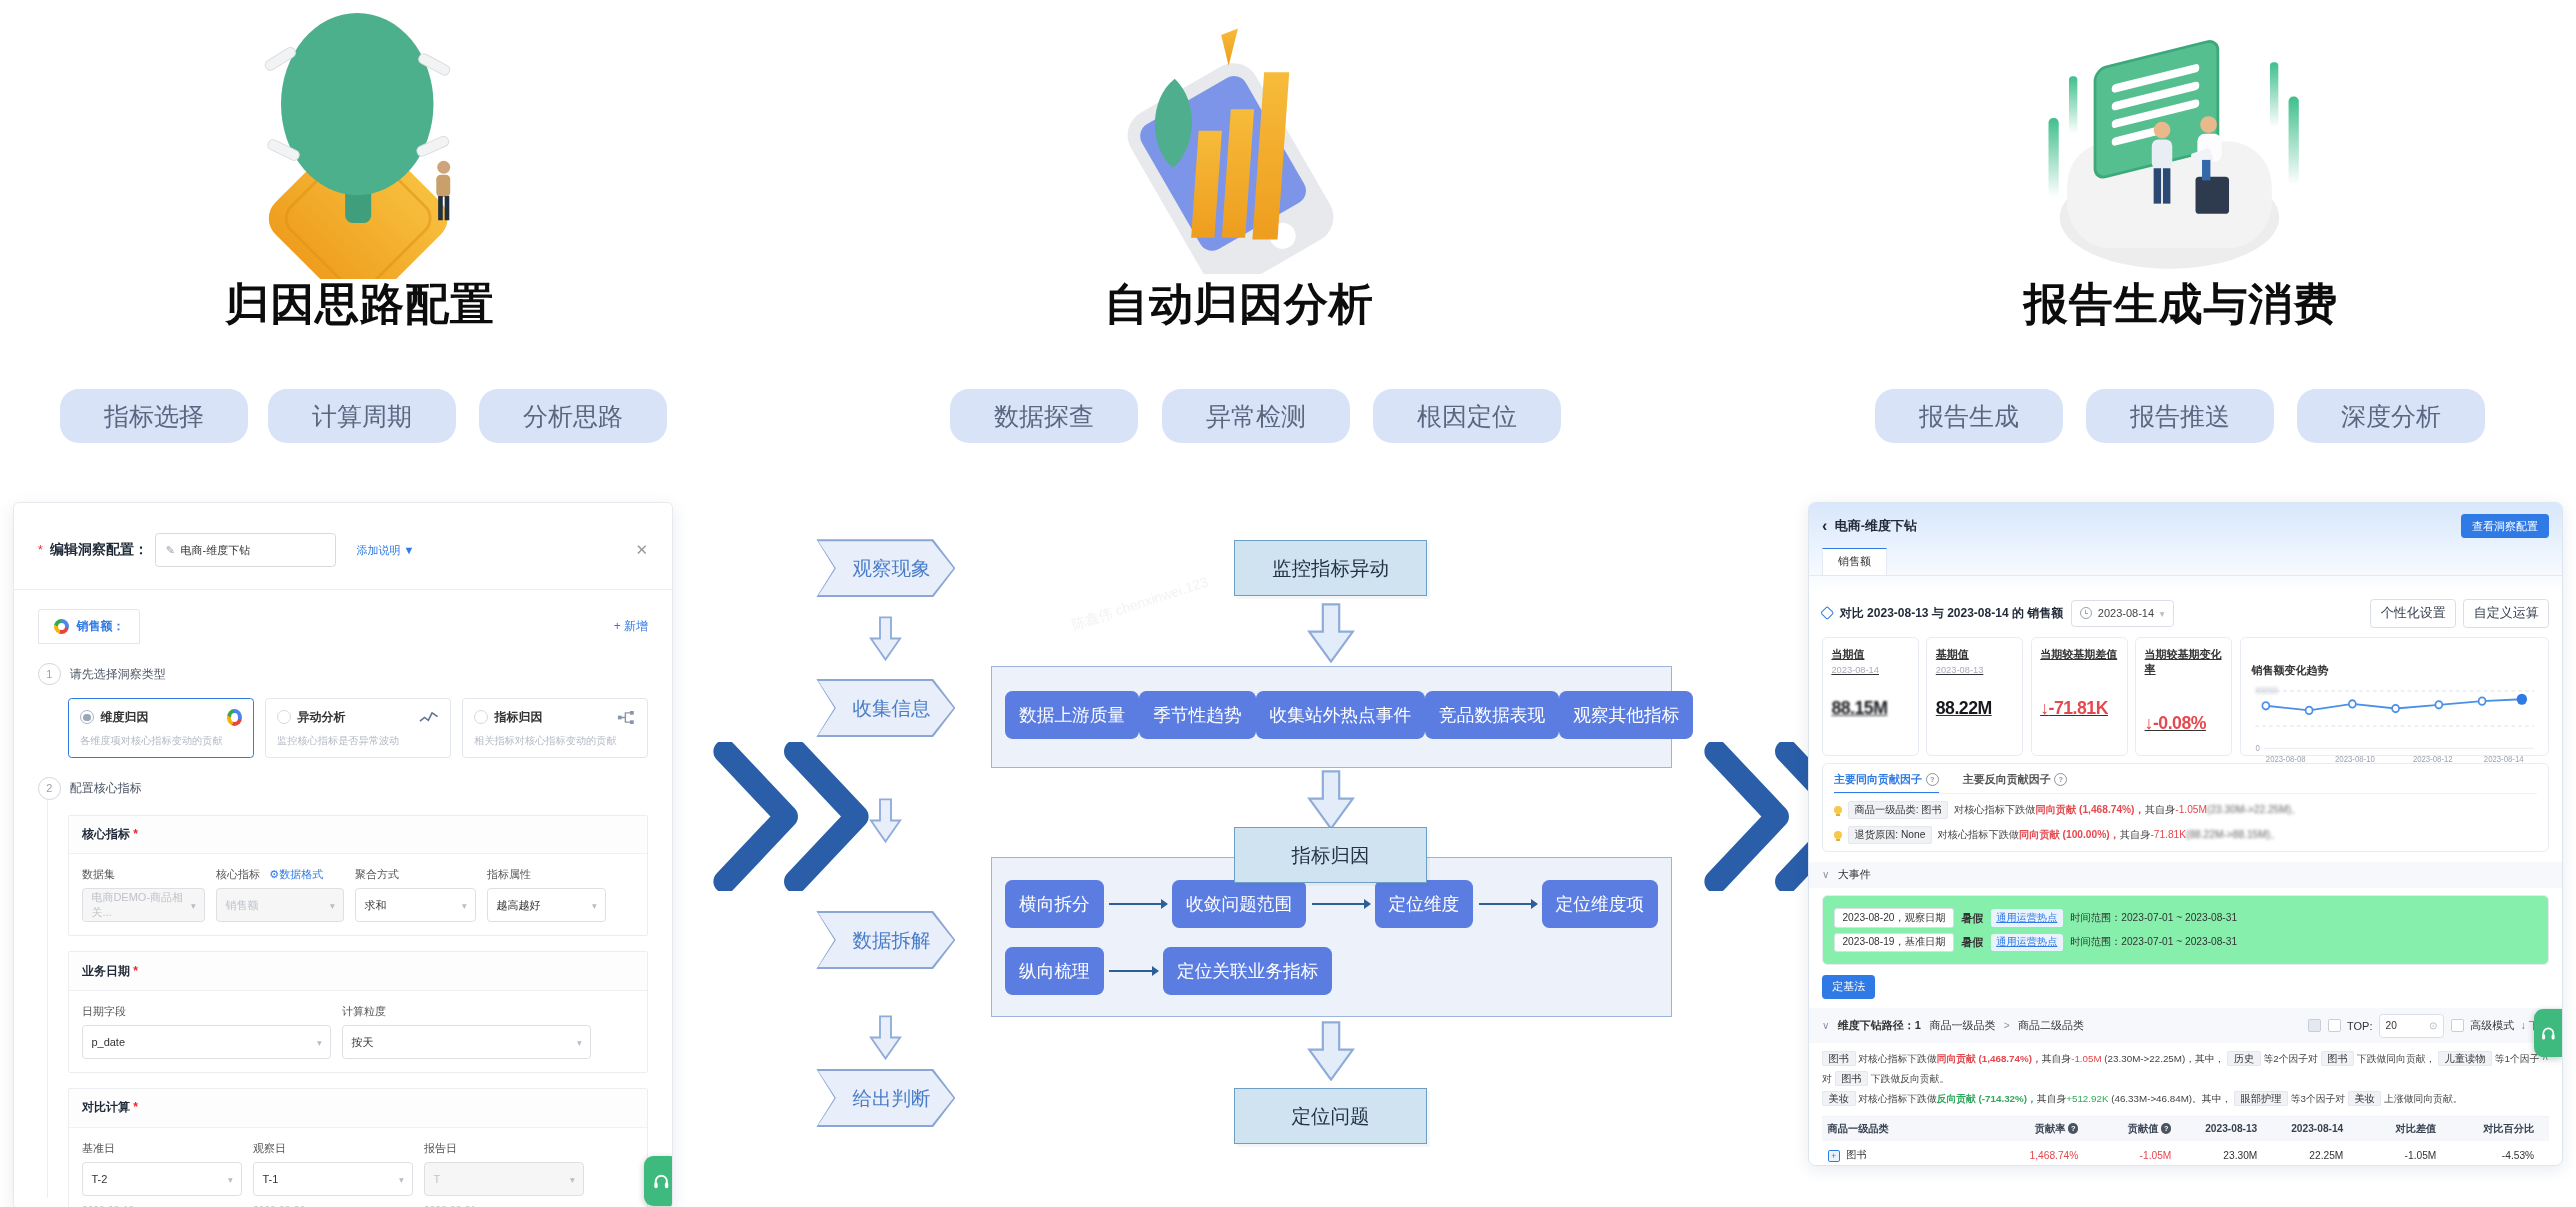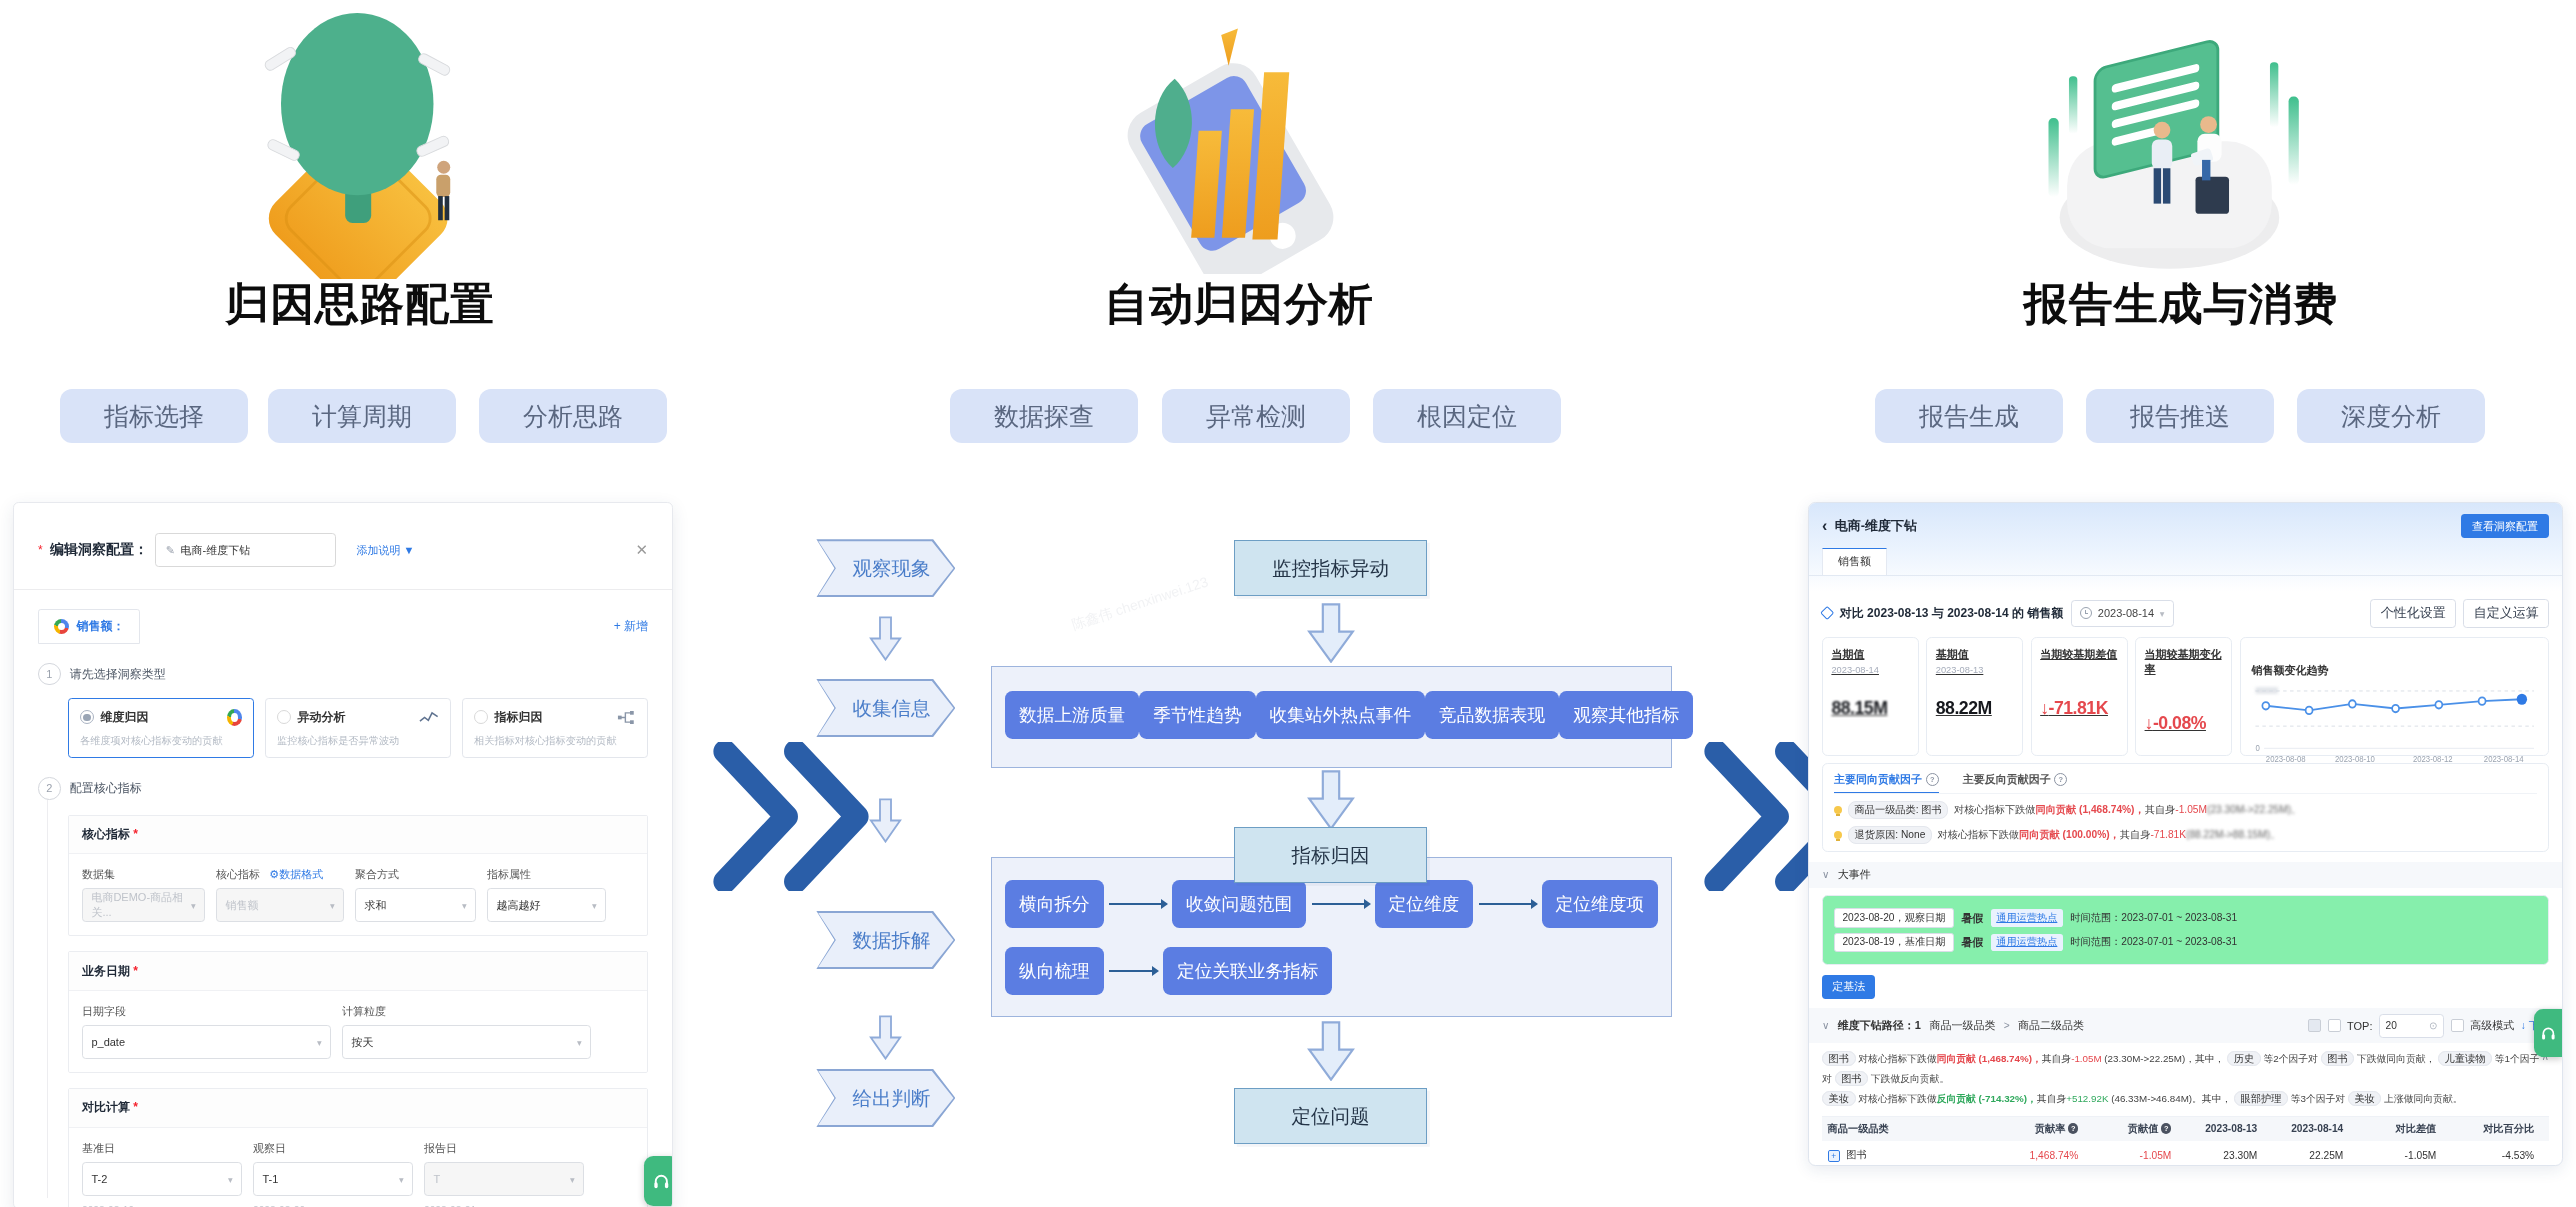--- a/index.html
+++ b/index.html
@@ -3,21 +3,21 @@
 <meta charset="utf-8">
 <style>
   html,body{margin:0;padding:0;background:#fff;}
   #canvas{position:relative;width:2576px;height:1207px;background:#fff;overflow:hidden;
           font-family:"Liberation Sans",sans-serif;color:#333;}
   .abs{position:absolute;}
   
   .wm{position:absolute;font-size:14px;color:rgba(120,130,150,.10);transform:rotate(-18deg);white-space:nowrap;pointer-events:none;}
   
   .big-title{position:absolute;width:484px;text-align:center;font-size:44px;font-weight:bold;color:#0c0c0c;letter-spacing:0.9px;}
-  .tag{position:absolute;width:188px;height:54px;border-radius:12px;background:#d9e3f8;color:#5a6780;
+  .tag{position:absolute;width:188px;height:54px;border-radius:19px;background:#d9e3f8;color:#5a6780;
        font-size:25px;display:flex;align-items:center;justify-content:center;}
   
   .chev{position:absolute;}
   
   .form-card{position:absolute;left:13px;top:502px;width:658px;height:705px;background:#fff;border:0.9px solid #e7e9ee;
              border-radius:5.6px;box-shadow:0 5.6px 16.7px rgba(40,60,90,.10);overflow:hidden;font-size:11px;}
   .form-in{position:relative;padding:0 24px;height:100%;}
   .guide{position:absolute;left:33px;top:286px;height:409px;border-left:0.9px solid #ededf0;z-index:0;}
   .f-head{display:flex;align-items:center;gap:7.4px;padding-top:30px;position:relative;z-index:1;}
   .req{color:#f5222d;font-size:12px;}
@@ -111,21 +111,21 @@
   .ttitle{font-weight:bold;font-size:11px;color:#333;}
   .factors{margin-top:7.4px;border:0.9px solid #e7ecf3;border-radius:5.6px;padding:7.4px 11px;background:#fff;}
   .ftabs{display:flex;gap:24px;align-items:center;border-bottom:0.9px solid #f0f3f7;padding-bottom:5.6px;}
   .ftab{font-size:11px;color:#555;display:flex;align-items:center;gap:3.7px;font-weight:bold;}
   .ftab.on{color:#2f7ae5;font-weight:bold;border-bottom:1.9px solid #2f7ae5;margin-bottom:-6.5px;padding-bottom:5.6px;}
   .qlight{width:11px;height:11px;border:0.9px solid #8b93a2;color:#8b93a2;border-radius:50%;font-size:7.4px;
           display:inline-flex;align-items:center;justify-content:center;}
   .fline{display:flex;align-items:center;gap:5.6px;margin-top:7.4px;font-size:10.2px;color:#444;white-space:nowrap;}
   .bulb{width:8.4px;height:8.4px;background:#f7c84b;border-radius:50%;position:relative;flex:0 0 8.4px;}
   .bulb::after{content:"";position:absolute;left:2.3px;top:8.4px;width:3.7px;height:1.9px;background:#e0b23a;}
-  .gchip{background:#f0f2f6;border:0.9px solid #e4e7ed;border-radius:8px;padding:0.9px 5.6px;font-size:10.2px;color:#333;}
+  .gchip{background:#f0f2f6;border:0.9px solid #e4e7ed;border-radius:2px;padding:0.9px 5.6px;font-size:10.2px;color:#333;}
   .red{color:#e5484d;}
   .green{color:#2fa85c;}
   .b{font-weight:bold;}
   .blurt{filter:blur(1.7px);color:#666;}
   .bar{background:#f6f8fb;margin:9.3px -13px 0;padding:5.6px 13px;display:flex;align-items:center;gap:8.4px;font-size:11px;color:#333;}
   .caret{color:#8b93a2;font-size:10.2px;}
   .ebody{border:0.9px solid #e7ecf3;border-radius:5.6px;margin-top:7.4px;padding:7.4px 11px;background:#86efac;}
   .erow{display:flex;align-items:center;gap:7.4px;margin:4.6px 0;font-size:10.2px;color:#333;}
   .echip{border:0.9px solid #d9dee8;border-radius:2.8px;padding:1.9px 7.4px;background:#fff;}
   .ename{font-weight:bold;font-size:11px;}

